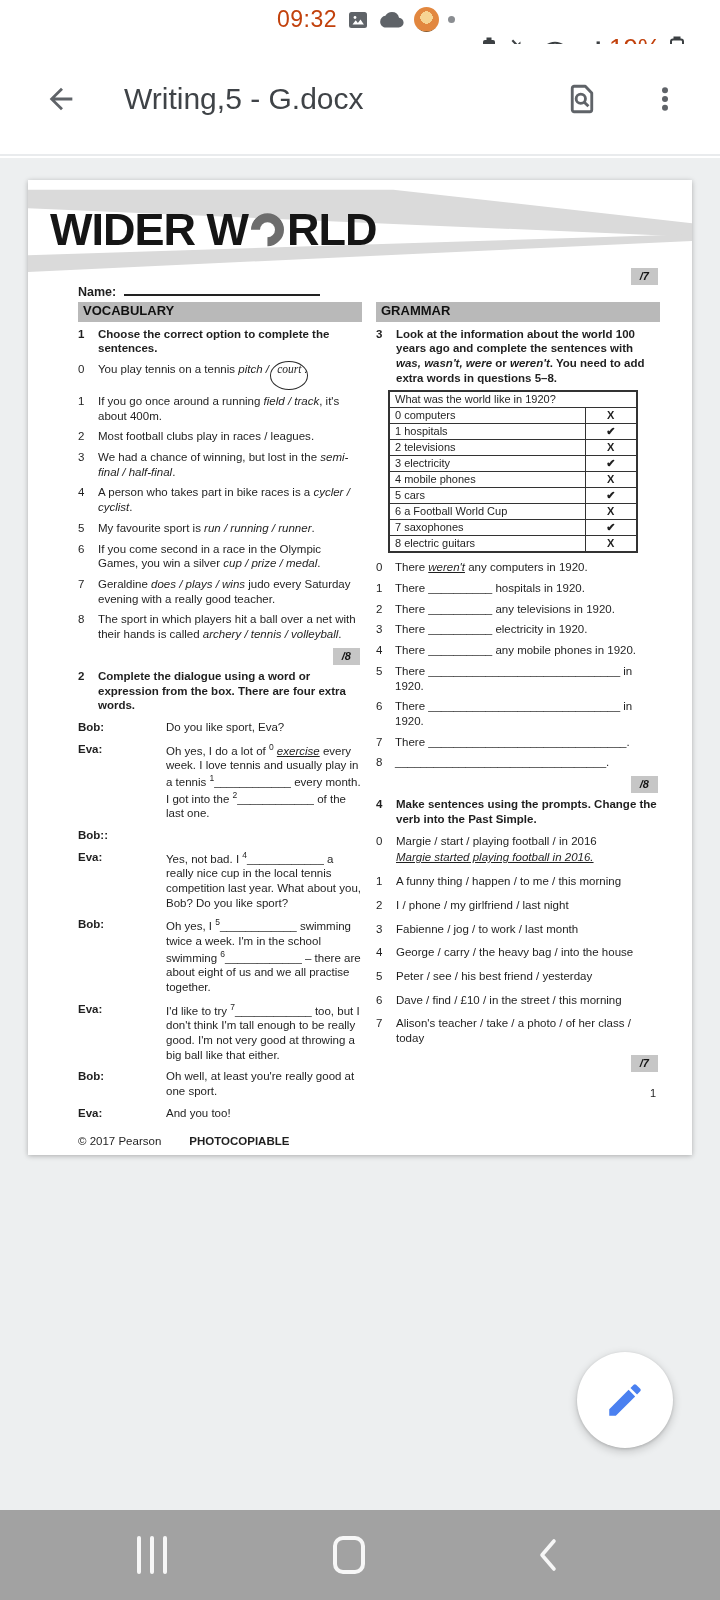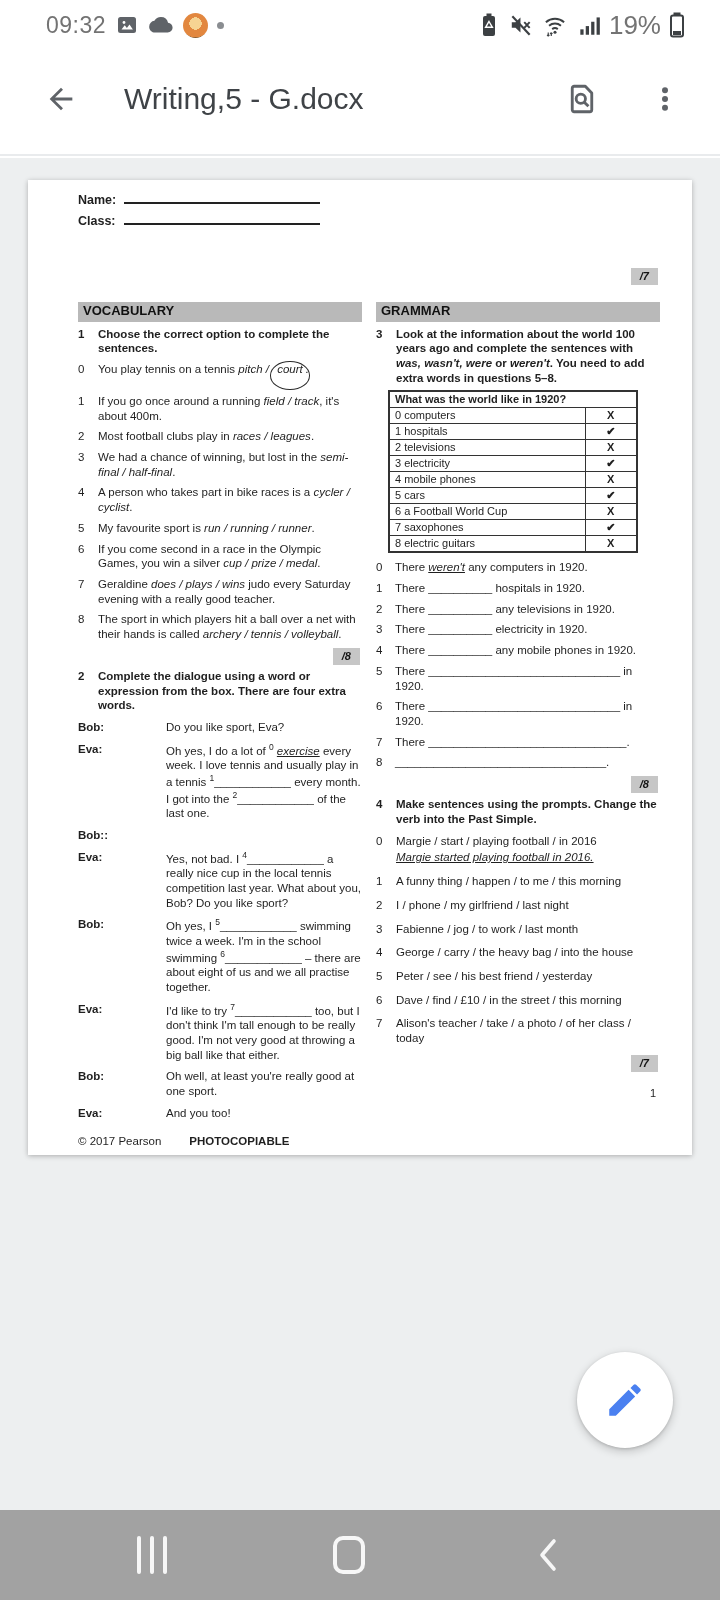--- a/index.html
+++ b/index.html
@@ -2,21 +2,21 @@
 <html><head>
 <meta charset="utf-8">
 <style>
   * { margin:0; padding:0; box-sizing:border-box; }
   html,body { background:#444; }
   .phone { position:relative; width:720px; height:1600px; background:#fff; overflow:hidden;
            font-family:"Liberation Sans", sans-serif; }
 
   
   .statusbar { position:absolute; top:0; left:0; right:0; height:44px;
-               display:flex; align-items:center; padding:6px 34px 0 46px; color:#737373; }
+               display:flex; align-items:center; padding:6px 34px 0 46px; color:#c2410c;flex-direction:column; }
   .sb-left { display:flex; align-items:center; gap:9px; }
   .sb-time { font-size:23px; letter-spacing:.5px; }
   .sb-right { margin-left:auto; display:flex; align-items:center; gap:7px; }
   .sb-pct { font-size:26px; }
   .appdot { width:7px; height:7px; border-radius:50%; background:#8a8d91; }
   .appicon { width:25px; height:25px; border-radius:50%;
              background:radial-gradient(circle at 50% 42%, #f6d493 0 32%, #e2873f 33% 72%, #8a5a2b 73%); }
 
   
   .appbar { position:absolute; top:44px; left:0; right:0; height:112px;
@@ -62,36 +62,36 @@
   .sec-hdr { background:#b9b9b9; font-weight:bold; font-size:13px; color:#111;
              padding:1px 5px 2px; margin-bottom:5px; }
   .exhead { display:flex; font-weight:bold; margin:4px 0 3px; }
   .exhead .n, .item .n, .sent .n { width:20px; flex:none; font-weight:bold; }
   .item, .sent { display:flex; margin:6px 0; }
   .item .n { font-weight:normal; }
   .sent .n { font-weight:normal; width:19px; }
   .item .t, .sent .t, .exhead .t { flex:1; overflow-wrap:anywhere; }
   sup { font-size:8.5px; }
   .circled { display:inline-block; border:1.5px solid #2b2b2b; border-radius:50%;
-             padding:0 6px 12px; margin:-2px -4px -2px -2px; }
+             padding:0 6px 12px; margin:-2px -4px -2px -2px;font-family:Liberation Serif, serif; }
 
   .wordbox { border:2px solid #222; padding:3px 9px 5px; margin:5px 0 9px;
              font-weight:bold; word-spacing:13px; line-height:1.45; }
   .dlg { display:flex; margin:7px 0;gap:48px; }
   .dlg .sp { width:40px; flex:none; font-weight:bold; }
   .dlg .dt { flex:1; overflow-wrap:anywhere; }
 
   .footer { display:flex; align-items:baseline; margin-top:14px; font-size:11.5px; }
   .photocop { font-weight:bold; margin-left:28px; }
 
   table.wtable { border-collapse:collapse; border:2px solid #333; margin:4px 0 7px 12px;
                  width:250px; font-size:11px; }
   table.wtable td { border:1px solid #333; padding:0 5px 1px; }
   table.wtable td.mark { width:52px; text-align:center; font-weight:bold; }
-  table.wtable tr.thead td { font-weight:bold; }
+  table.wtable tr.thead td { font-weight:normal; }
 
   .p4item { margin:7px 0 9px; }
   .p4item .prompt { display:flex; }
   .p4item .prompt .n { width:20px; flex:none; }
   .p4item .prompt .t { flex:1; }
   .p4item .ans { margin:2px 0 2px 20px; overflow-wrap:anywhere; }
   .pageno { text-align:right; font-size:11px; margin-top:14px; padding-right:4px; }
 
   
   .fab { position:absolute; left:577px; top:1352px; width:96px; height:96px; border-radius:50%;
@@ -194,20 +194,29 @@
             <circle cx="12" cy="12" r="2.4"></circle>
             <circle cx="12" cy="19" r="2.4"></circle>
           </svg>
       </span>
     </span>
   </div>
 
   <div class="viewport">
 
     <div class="page page1 doc">
+      <div class="logo-band">
+        <div class="sw sw1"></div>
+        <div class="sw sw2"></div>
+        <div class="logo-text">
+            <span>WIDER W</span>
+            <span class="o-glyph"></span>
+            <span>RLD</span>
+          </div>
+      </div>
 
       <span class="score score-top">/7</span>
 
       <div class="name-block">
         <div class="name-row"><span>Name:</span><span class="fill-line"></span></div>
         <div class="name-row"><span>Class:</span><span class="fill-line"></span></div>
       </div>
 
       <div class="col col-left">
         <div class="sec-hdr">VOCABULARY</div>
@@ -224,21 +233,21 @@
               <span class="t"><span>You play tennis on a tennis </span><span style="font-style: italic;">pitch / </span><span class="circled" style="font-style: italic;">court</span><span style="font-style: italic;">.</span></span>
             </div>
 
             <div class="item">
               <span class="n">1</span>
               <span class="t"><span>If you go once around a running </span><span style="font-style: italic;">field / track</span><span>, it's about 400m.</span></span>
             </div>
 
             <div class="item">
               <span class="n">2</span>
-              <span class="t"><span>Most football clubs play in </span><span style="font-style: italic;">races / leagues</span><span>.</span></span>
+              <span class="t"><span>Most football clubs play in </span><span style="">races / leagues</span><span>.</span></span>
             </div>
 
             <div class="item">
               <span class="n">3</span>
               <span class="t"><span>We had a chance of winning, but lost in the </span><span style="font-style: italic;">semi-final / half-final</span><span>.</span></span>
             </div>
 
             <div class="item">
               <span class="n">4</span>
               <span class="t"><span>A person who takes part in bike races is a </span><span style="font-style: italic;">cycler / cyclist</span><span>.</span></span>

